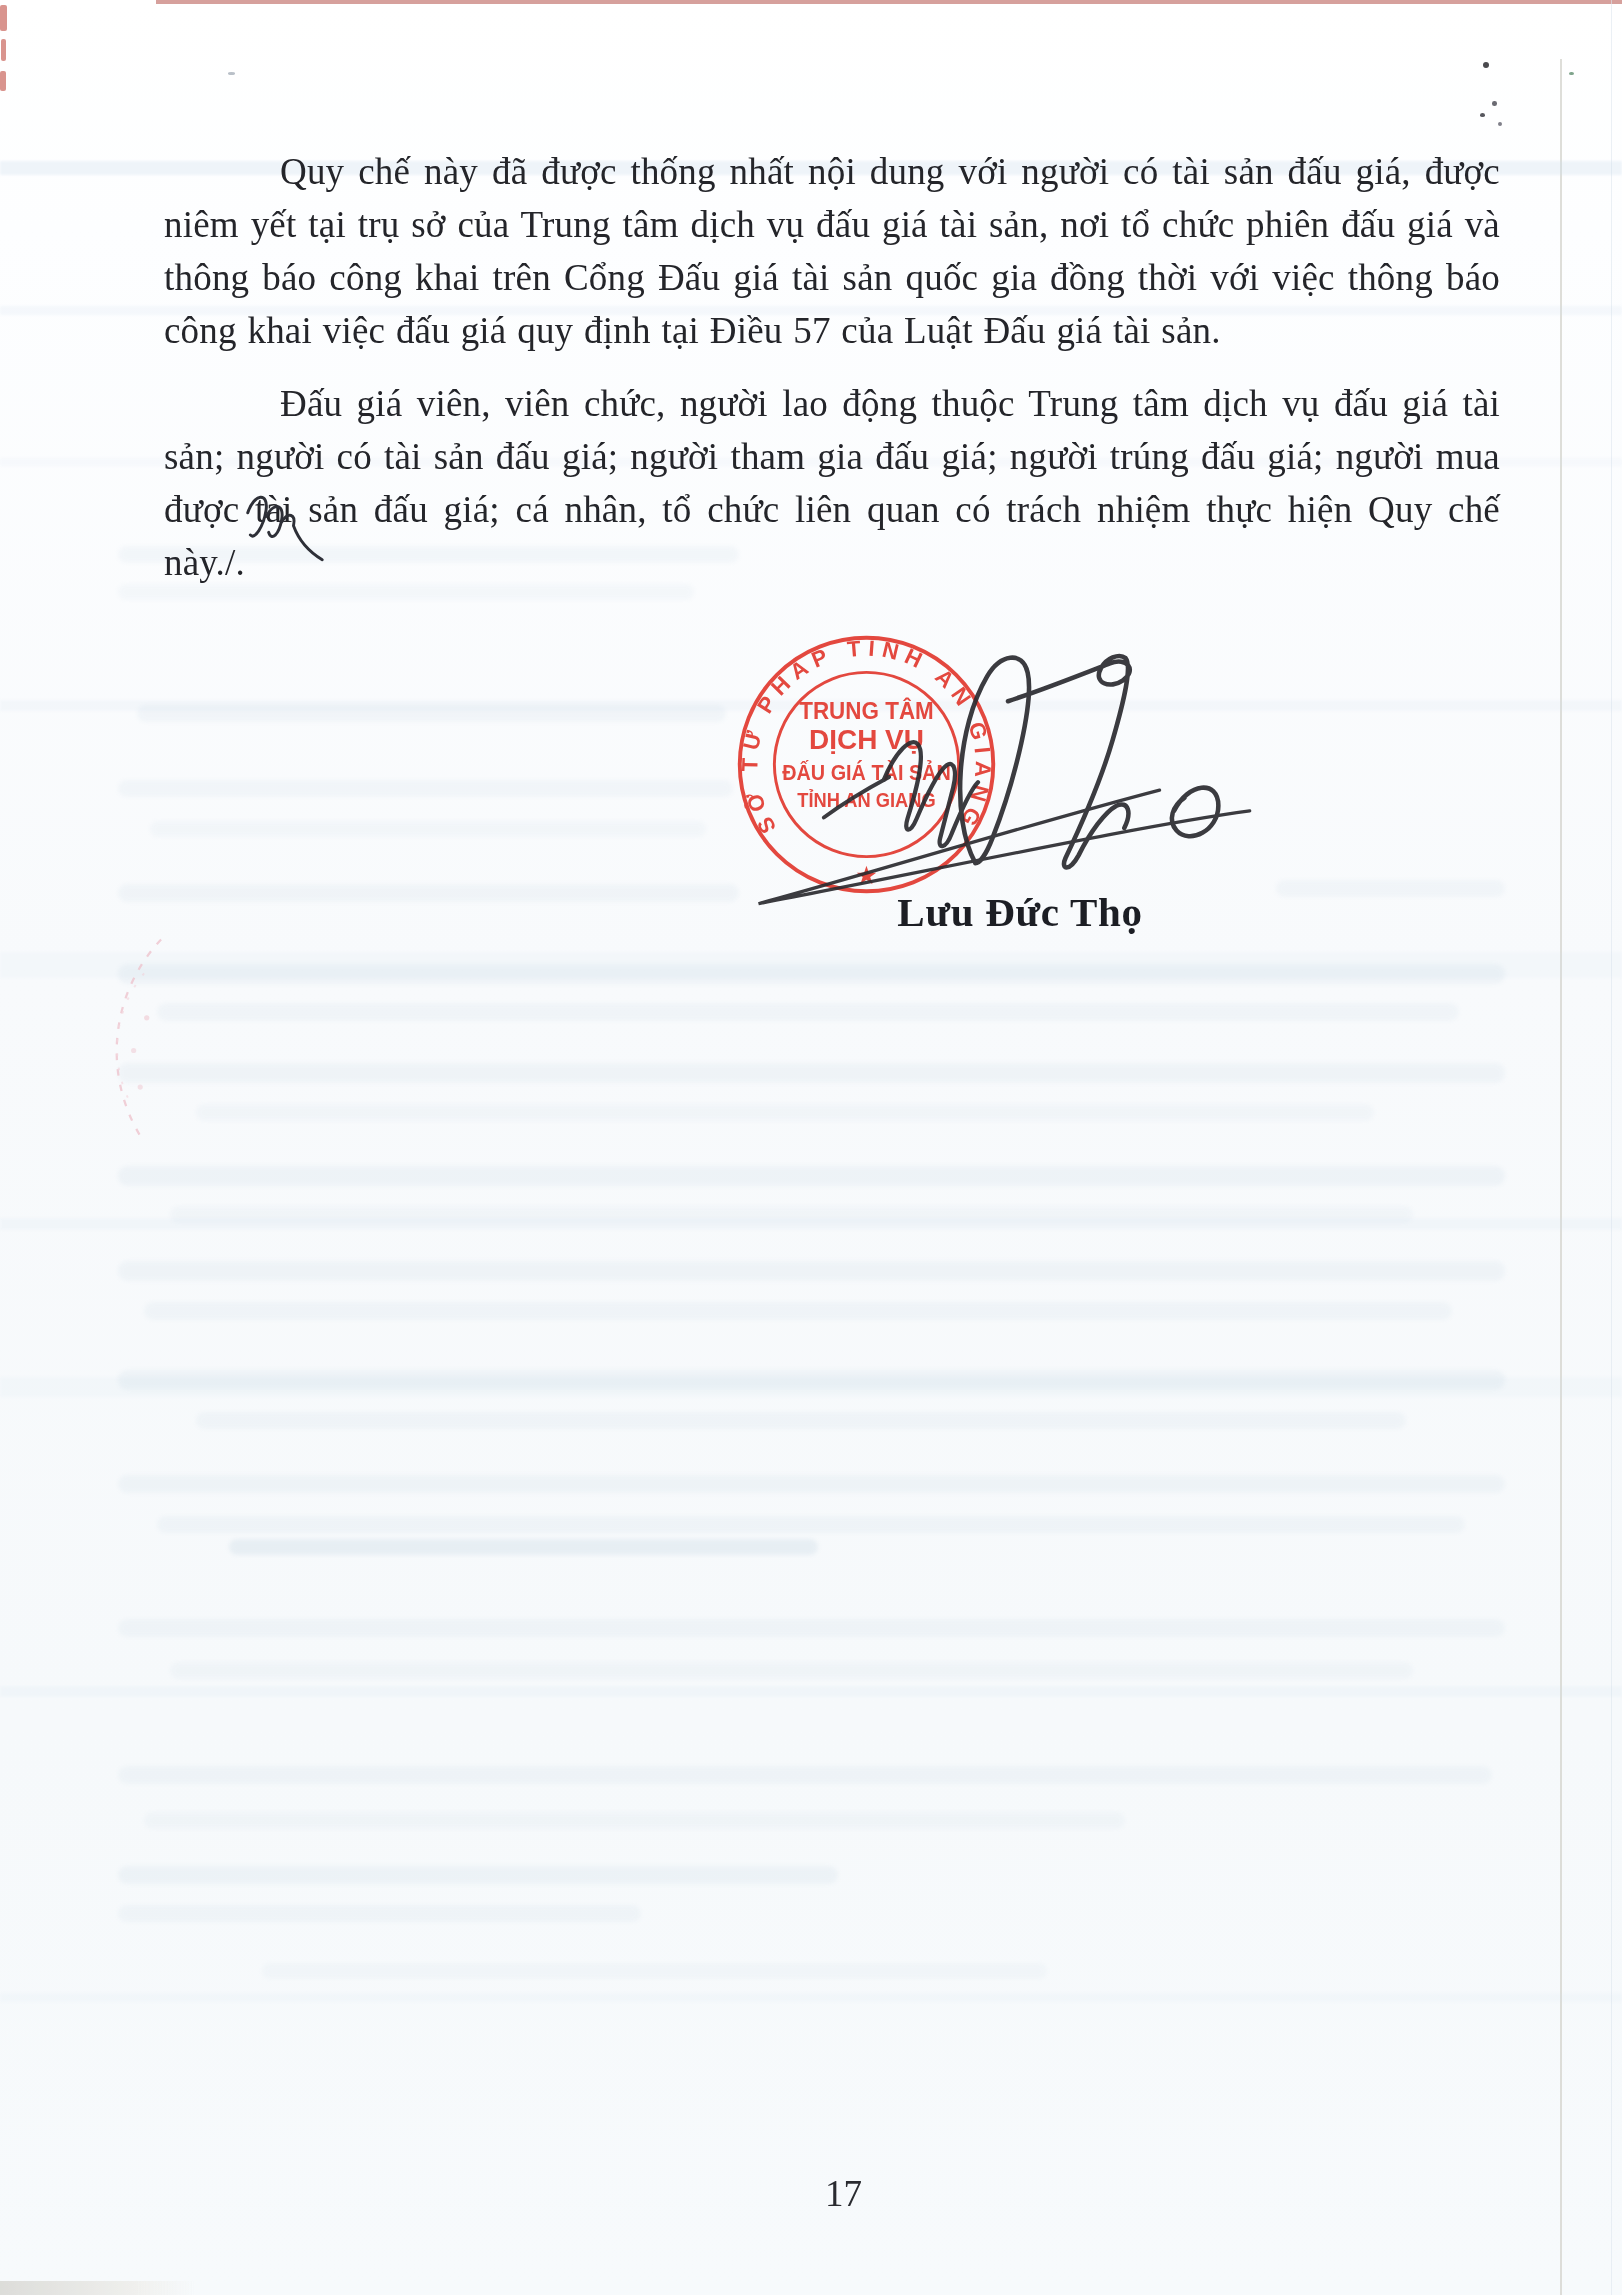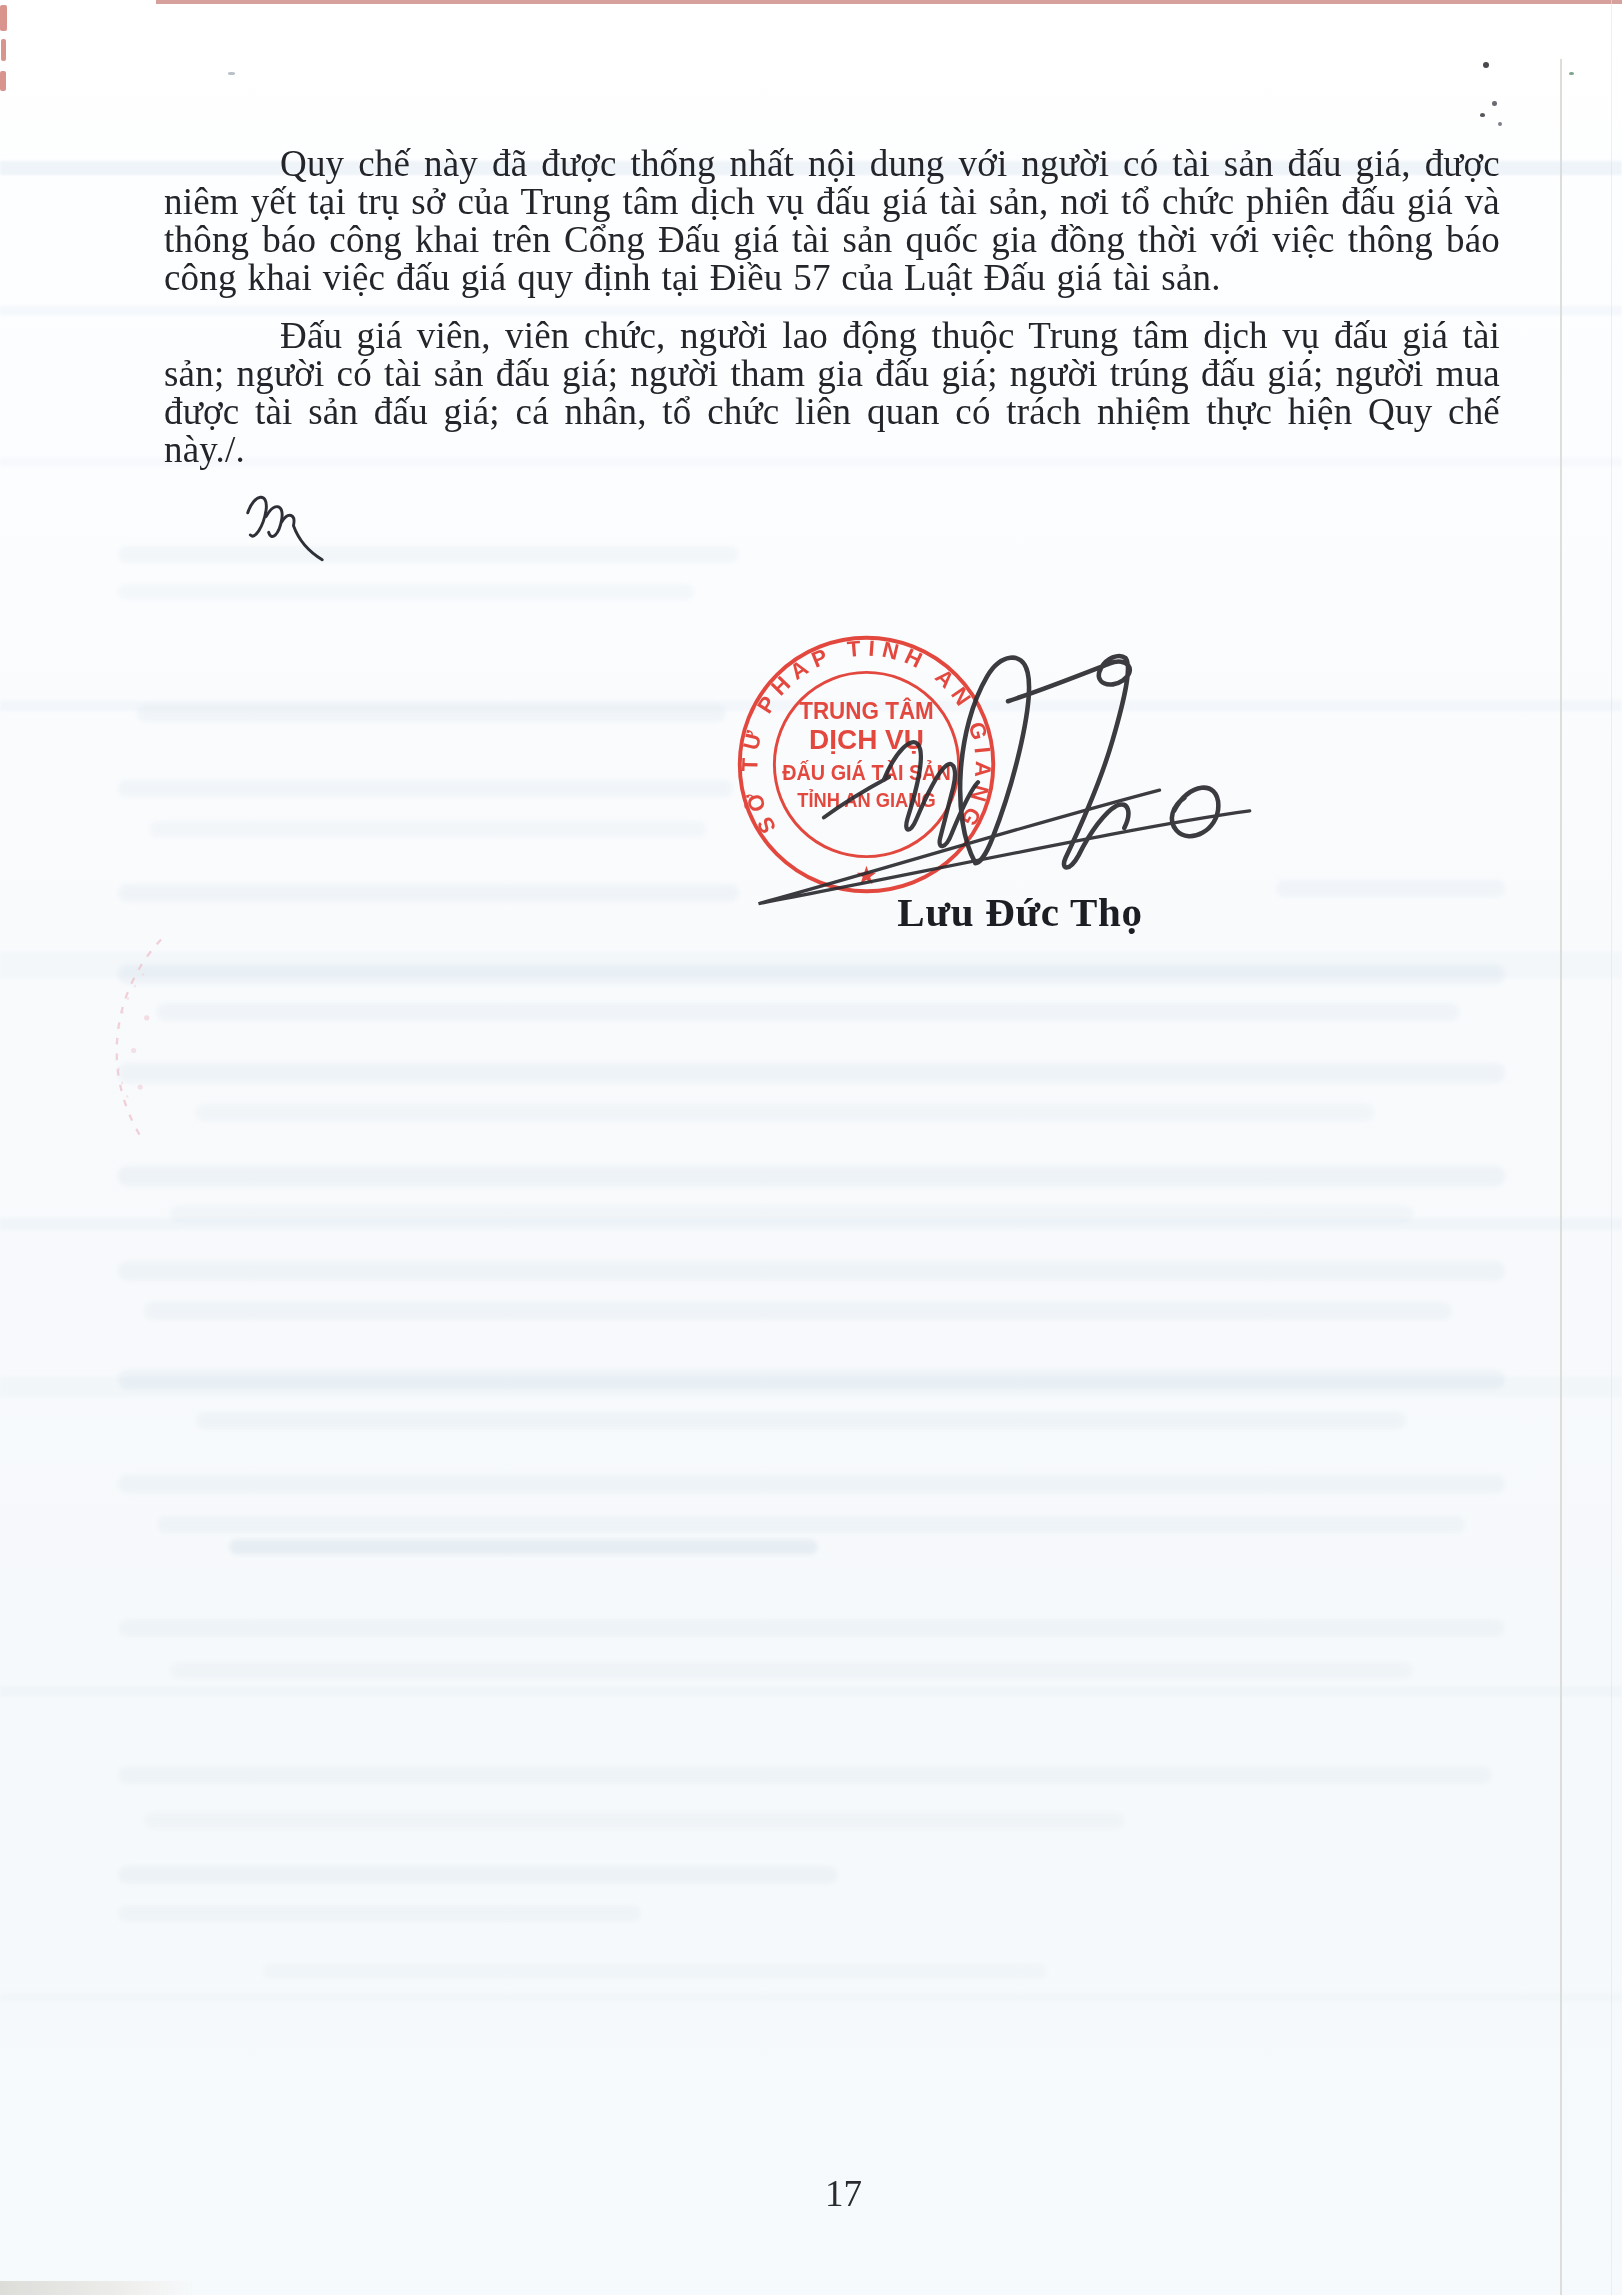--- a/index.html
+++ b/index.html
@@ -5,21 +5,21 @@
   html,body{margin:0;padding:0;}
   body{
     width:1622px;height:2295px;overflow:hidden;position:relative;
     background:linear-gradient(180deg,#ffffff 0%,#fdfeff 10%,#f8fafc 42%,#f6f9fb 75%,#f7fafc 100%);
     font-family:"Liberation Serif", serif;
   }
   .abs{position:absolute;}
   
   .paragraphs{left:164px;top:145px;width:1336px;color:#24252a;}
   .paragraphs p{
-    margin:0;font-size:37px;line-height:38px;text-align:justify;
+    margin:0;font-size:37px;line-height:53px;text-align:justify;
     text-indent:116px;letter-spacing:0.2px;word-spacing:1.3px;
   }
   .paragraphs p + p{margin-top:19.6px;}
   
   .sig-block{left:795px;top:544px;width:484px;text-align:center;color:#17191f;}
   .sig-block .role{font-weight:bold;font-size:37px;line-height:44px;letter-spacing:1px;}
   .signer-name{left:778px;top:888px;width:484px;text-align:center;
     font-weight:bold;font-size:41px;color:#1c1e24;letter-spacing:0.7px;}
   .page-number{left:778px;top:2172px;width:131px;text-align:center;
     font-size:37px;color:#2a2b30;}

